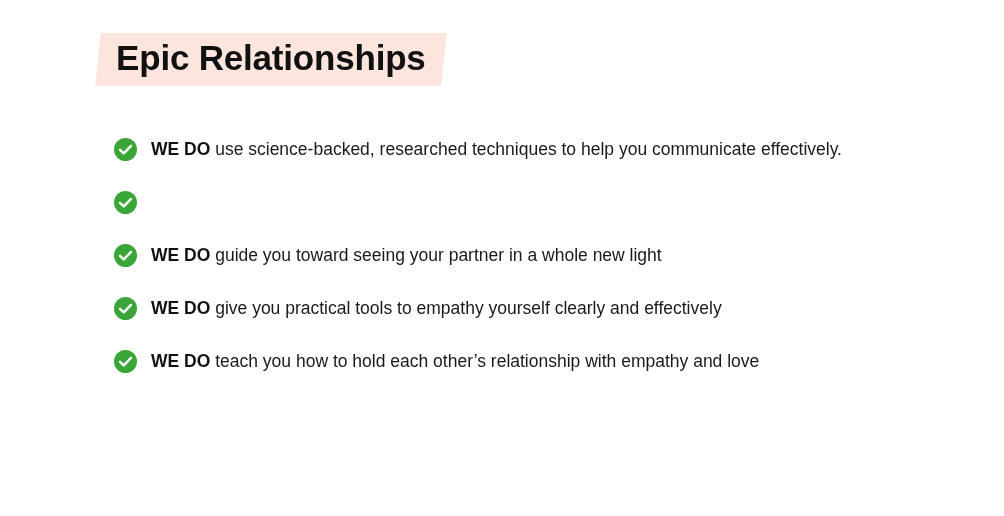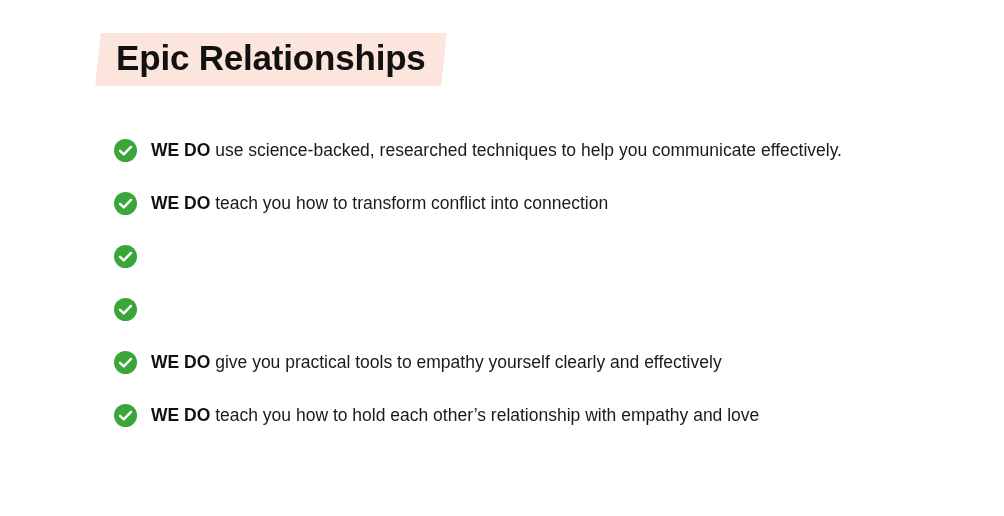--- a/index.html
+++ b/index.html
@@ -42,21 +42,21 @@
     white-space: nowrap;
   }
   .list {
     position: absolute;
     left: 114px;
     top: 138px;
     width: 860px;
   }
   .list-item {
     display: flex;
-    align-items: center;
+    align-items: flex-start;
     margin-bottom: 29px;
     height: 24px;
   }
   .check-icon {
     flex: 0 0 auto;
     width: 23px;
     height: 23px;
     margin-right: 14px;
     margin-top: 0px;
   }
@@ -90,46 +90,38 @@
     <div class="list-item">
       <span class="check-icon">
         <svg width="23" height="23" viewBox="0 0 23 23" xmlns="http://www.w3.org/2000/svg">
           <circle cx="11.5" cy="11.5" r="11.5" fill="#3aa63a"></circle>
           <path d="M6 11.8 L9.8 15.4 L17 7.9" fill="none" stroke="#ffffff" stroke-width="2.4" stroke-linecap="round" stroke-linejoin="round"></path>
         </svg>
       </span>
       <span class="item-text"><span class="item-lead">WE DO</span><span> use science-backed, researched techniques to help you communicate effectively.</span></span>
     </div>
 
-    <div class="list-item">
-      <span class="check-icon">
-        <svg width="23" height="23" viewBox="0 0 23 23" xmlns="http://www.w3.org/2000/svg">
-          <circle cx="11.5" cy="11.5" r="11.5" fill="#3aa63a"></circle>
-          <path d="M6 11.8 L9.8 15.4 L17 7.9" fill="none" stroke="#ffffff" stroke-width="2.4" stroke-linecap="round" stroke-linejoin="round"></path>
-        </svg>
-      </span>
-      <span class="item-text"><span class="item-lead">WE DO</span><span> teach you how to transform conflict into connection</span></span>
-    </div>
 
     <div class="list-item">
       <span class="check-icon">
         <svg width="23" height="23" viewBox="0 0 23 23" xmlns="http://www.w3.org/2000/svg">
           <circle cx="11.5" cy="11.5" r="11.5" fill="#3aa63a"></circle>
           <path d="M6 11.8 L9.8 15.4 L17 7.9" fill="none" stroke="#ffffff" stroke-width="2.4" stroke-linecap="round" stroke-linejoin="round"></path>
         </svg>
       </span>
     </div>
 
     <div class="list-item">
       <span class="check-icon">
         <svg width="23" height="23" viewBox="0 0 23 23" xmlns="http://www.w3.org/2000/svg">
           <circle cx="11.5" cy="11.5" r="11.5" fill="#3aa63a"></circle>
           <path d="M6 11.8 L9.8 15.4 L17 7.9" fill="none" stroke="#ffffff" stroke-width="2.4" stroke-linecap="round" stroke-linejoin="round"></path>
         </svg>
       </span>
+      <span class="item-text"><span class="item-lead">WE DO</span><span> guide you toward seeing your partner in a whole new light</span></span>
     </div>
 
     <div class="list-item">
       <span class="check-icon">
         <svg width="23" height="23" viewBox="0 0 23 23" xmlns="http://www.w3.org/2000/svg">
           <circle cx="11.5" cy="11.5" r="11.5" fill="#3aa63a"></circle>
           <path d="M6 11.8 L9.8 15.4 L17 7.9" fill="none" stroke="#ffffff" stroke-width="2.4" stroke-linecap="round" stroke-linejoin="round"></path>
         </svg>
       </span>
       <span class="item-text"><span class="item-lead">WE DO</span><span> give you practical tools to empathy yourself clearly and effectively</span></span>

